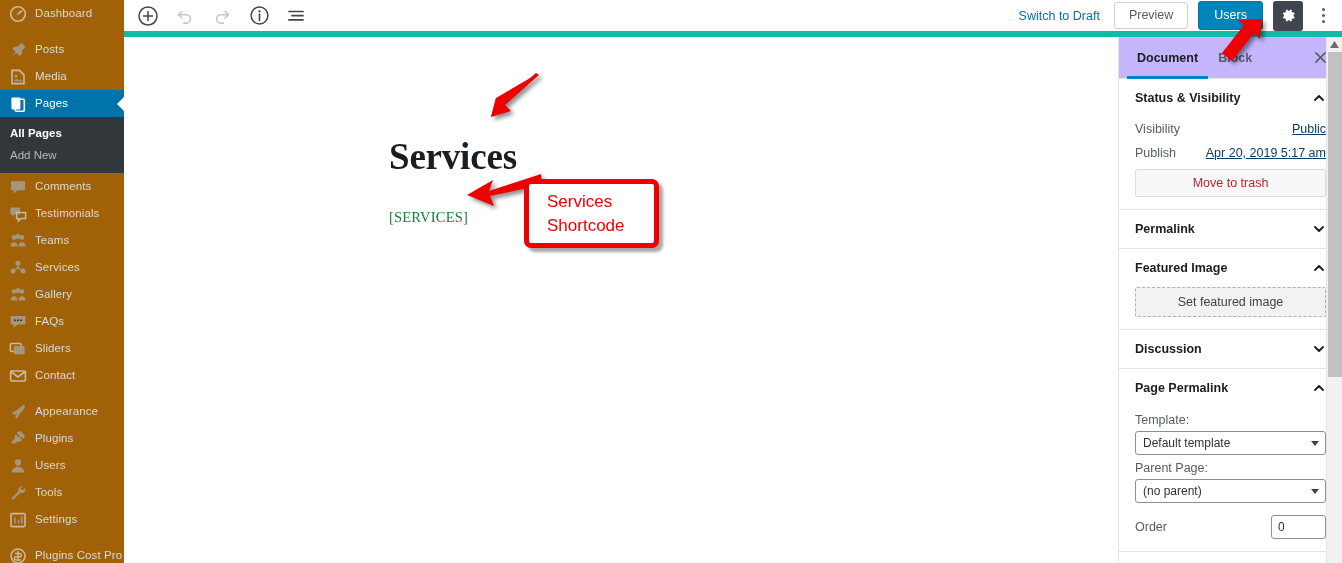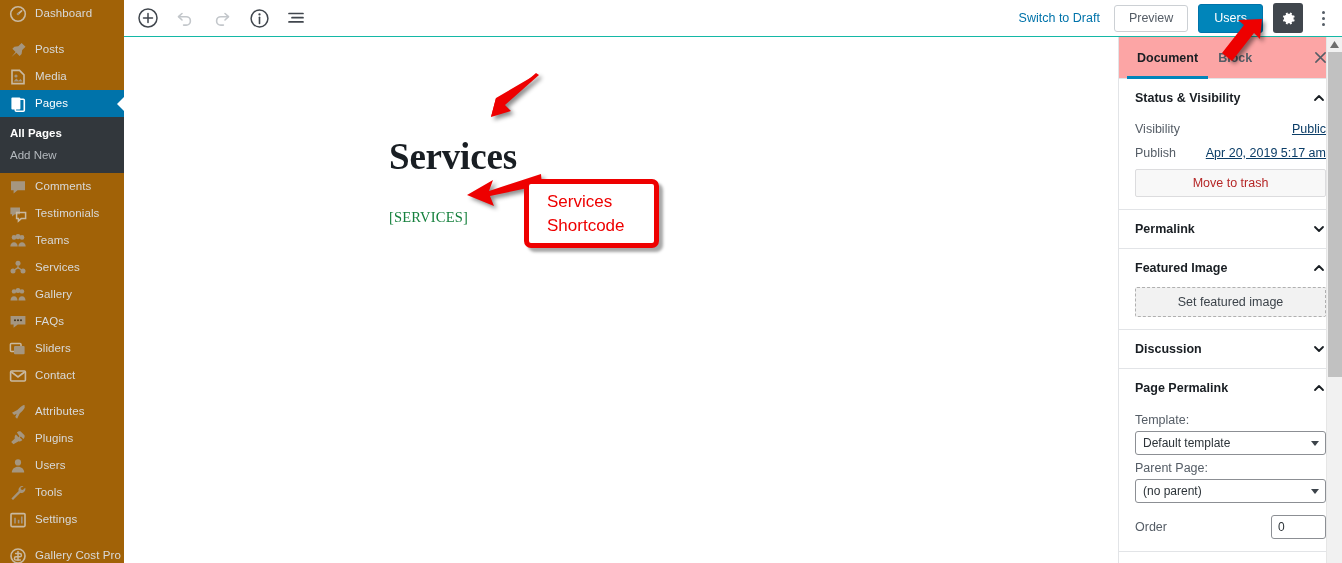--- a/index.html
+++ b/index.html
@@ -44,21 +44,21 @@
     padding: 3px 0 3px 10px; font-size: 11.5px; color: #b4b9be; cursor: pointer;
     line-height: 16px;
   }
   .submenu .sub-item.current { color: #fff; font-weight: bold; }
 
   
   #main { flex: 1 1 auto; position: relative; background: #fff; height: 563px; }
 
   
   #editor-header {
-    height: 37px; background: #fff; border-bottom: 1px solid #14b8a6;
+    height: 37px; background: #fff; border-bottom: 6px solid #14b8a6;
     display: flex; align-items: center; position: relative;
   }
   .hdr-left { display: flex; align-items: center; padding-left: 11px; gap: 11px; }
   .tool-btn {
     width: 26px; height: 26px; display: flex; align-items: center; justify-content: center;
     cursor: pointer; background: none; border: none; padding: 0;
   }
   .tool-btn svg { display: block; }
   .hdr-right {
     margin-left: auto; display: flex; align-items: center; gap: 10px;
@@ -116,21 +116,21 @@
     color: #ee0000; font-size: 17px; line-height: 24px;
     font-family: "Liberation Sans", sans-serif;
   }
 
   
   #settings-sidebar {
     position: absolute; right: 0; top: 37px; width: 224px; height: 526px;
     background: #fff; border-left: 1px solid #e2e4e7; overflow: hidden;
   }
   .sb-tabs {
-    height: 42px; background: #fca5a5; border-bottom: 1px solid #e2e4e7;
+    height: 42px; background: #c4b5fd; border-bottom: 1px solid #e2e4e7;
     display: flex; align-items: center; position: relative;
   }
   .sb-tab {
     font-size: 12.5px; color: #555d66; padding: 0 10px; height: 42px;
     display: flex; align-items: center; cursor: pointer; font-weight: 600;
   }
   .sb-tab:first-child { margin-left: 8px; }
   .sb-tab.active { color: #191e23; box-shadow: inset 0 -3px 0 #0085ba; }
   .sb-close {
     margin-left: auto; margin-right: 12px; width: 20px; height: 20px;
@@ -326,21 +326,21 @@
           </span>
           <span class="mi-label">Contact</span>
         </div>
         <div class="menu-gap"></div>
         <div class="menu-item">
           <span class="mi-icon">
             <svg viewBox="0 0 18 18">
               <path d="M15.6 2.3c-.7-.7-2.4.3-4.6 2.2L8.3 7 3 9.8l2.1 2.1 2.6-1.1-1.5 3.1 1.9 1.9 2.6-5.2 2.6-2.6c1.9-2.2 2.9-3.9 2.3-4.6z"></path>
             </svg>
           </span>
-          <span class="mi-label">Attributes</span>
+          <span class="mi-label">Appearance</span>
         </div>
         <div class="menu-item">
           <span class="mi-icon">
             <svg viewBox="0 0 18 18">
               <path d="M4.4 14.2 2.2 12l3.6-3.6c-.5-1.4.1-2.8 1.1-3.8l2.6 2.6 1-1L7.9 2.6C8.9 1.6 10.3 1 11.7 1.5l3.8 3.8c.5 1.4-.1 2.8-1.1 3.8l-2.6-2.6-1 1 2.6 2.6c-1 1-2.4 1.6-3.8 1.1z"></path>
             </svg>
           </span>
           <span class="mi-label">Plugins</span>
         </div>
         <div class="menu-item">
@@ -372,21 +372,21 @@
           <span class="mi-label">Settings</span>
         </div>
         <div class="menu-gap"></div>
         <div class="menu-item">
           <span class="mi-icon">
             <svg viewBox="0 0 18 18">
               <circle cx="9" cy="9" r="7" fill="none" stroke="currentColor" stroke-width="1.6"></circle>
               <path d="M9 4.4v9.2M6.6 6.6h4.2a1.6 1.6 0 0 1 0 3.2H7a1.6 1.6 0 0 0 0 3.2h4.4" fill="none" stroke="currentColor" stroke-width="1.5" stroke-linecap="round"></path>
             </svg>
           </span>
-          <span class="mi-label">Gallery Cost Pro</span>
+          <span class="mi-label">Plugins Cost Pro</span>
         </div>
       </div>
   </nav>
 
   <div id="main">
 
     <div id="editor-header">
       <div class="hdr-left">
         <div class="tool-btn">
           <svg width="22" height="22" viewBox="0 0 22 22">

